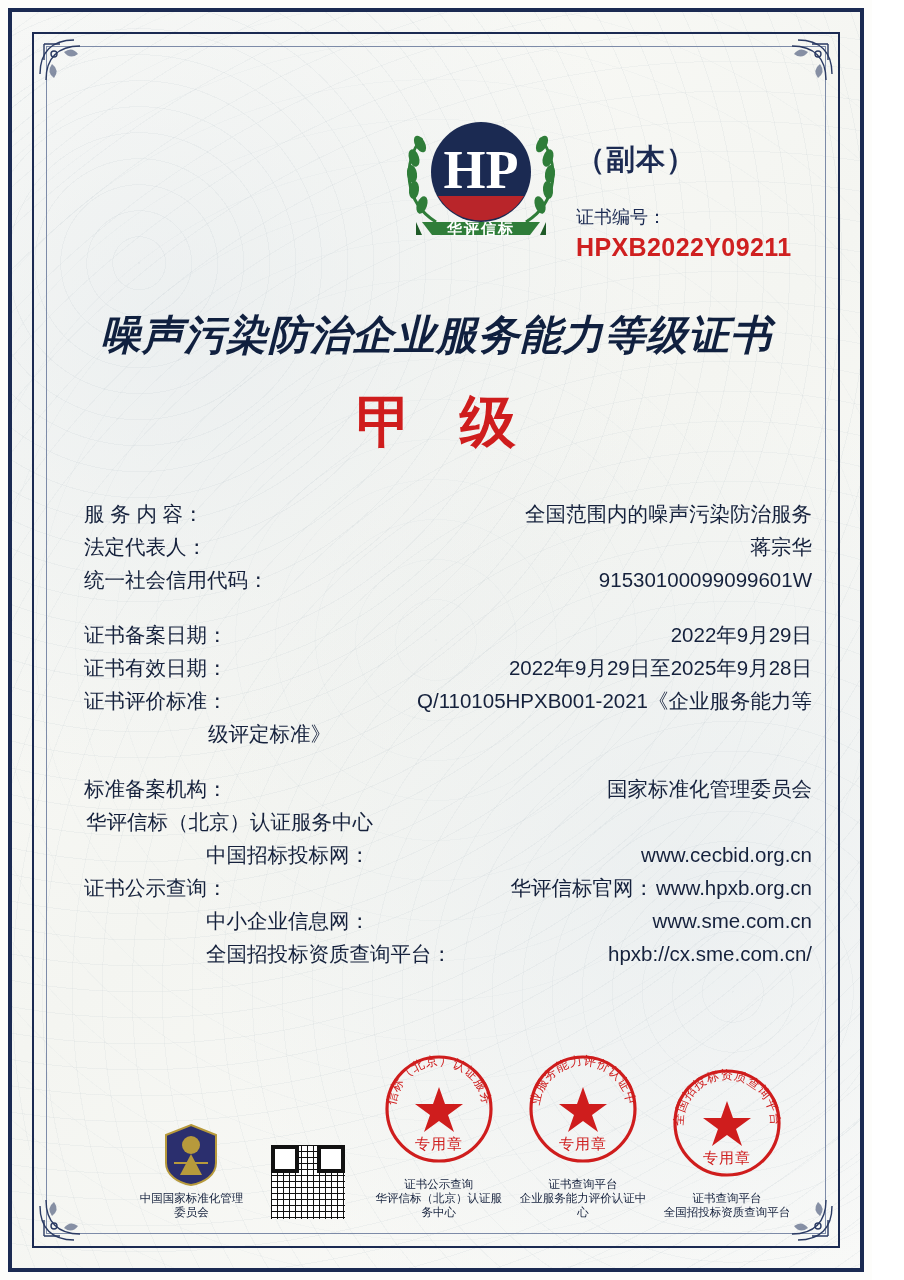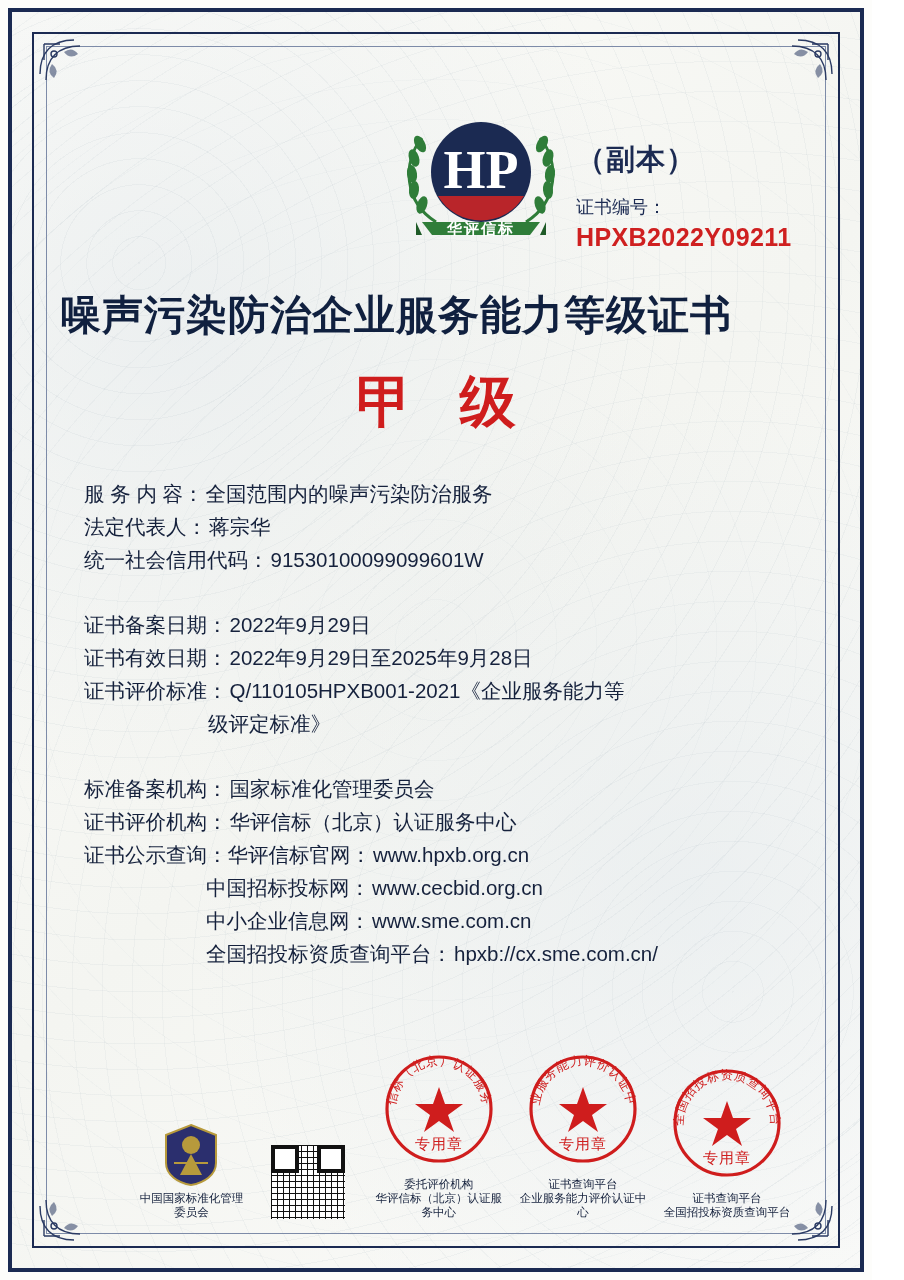--- a/index.html
+++ b/index.html
@@ -77,65 +77,67 @@
     position: absolute;
     right: 6px; top: 78px;
     text-align: left;
     width: 230px;
   }
   .copy-label {
     font-size: 29px;
     color: #1b2a52;
     letter-spacing: 1px;
     font-weight: 700;
-    margin-bottom: 15px;
+    margin-bottom: 25px;
   }
   .cert-no-label {
     font-size: 18px;
     color: #1b2a52;
     margin-bottom: 4px;
     font-family: Liberation Mono, monospace;
   }
   .cert-no-value {
     font-size: 25px;
     color: #cf2020;
     font-weight: 700;
     letter-spacing: 0.4px;
   }
 
   
   .main-title {
+    text-align: center;
     font-size: 41px;
     font-weight: 700;
     color: #10203f;
     letter-spacing: 1px;
-    margin-top: 36px;
+    margin-top: 56px;
+    font-style: italic;
   }
   .grade {
     text-align: center;
     font-size: 56px;
     font-weight: 700;
     color: #cf1d1d;
     letter-spacing: 16px;
     margin-top: 22px;
     text-indent: 16px;
   }
 
   
   .fields {
     margin-top: 36px;
     padding-left: 24px;
     color: #15213c;
     font-size: 20.5px;
     line-height: 33px;
   }
-  .field-row { display: flex; align-items: baseline; }
+  .field-row { display: flex; align-items: baseline; justify-content: space-between; }
   .f-label { white-space: nowrap; }
   .f-value { margin-left: 2px; }
-  .group { margin-top: 32px; }
+  .group { margin-top: 22px; }
   .indent-cont { padding-left: 122px; }
   .sub-row { display:flex; }
   .sub-key { white-space: nowrap; }
   .sub-val { margin-left: 2px; }
 
   
   .footer {
     position: absolute;
     left: 18px; right: 18px; bottom: 18px;
     height: 155px;
@@ -306,34 +308,33 @@
             <span class="f-value">级评定标准》</span>
           </div>
         </div>
 
         <div class="group">
           <div class="field-row">
             <span class="f-label">标准备案机构：</span>
             <span class="f-value">国家标准化管理委员会</span>
           </div>
           <div class="field-row">
-            <span class="f-label">证书评价机构：</span>
             <span class="f-value">华评信标（北京）认证服务中心</span>
           </div>
 
+          <div class="field-row indent-cont">
+            <span class="sub-key">中国招标投标网：</span>
+            <span class="sub-val">www.cecbid.org.cn</span>
+          </div>
           <div class="field-row">
             <span class="f-label">证书公示查询：</span>
             <span class="sub-row">
               <span class="sub-key">华评信标官网：</span>
               <span class="sub-val">www.hpxb.org.cn</span>
             </span>
-          </div>
-          <div class="field-row indent-cont">
-            <span class="sub-key">中国招标投标网：</span>
-            <span class="sub-val">www.cecbid.org.cn</span>
           </div>
           <div class="field-row indent-cont">
             <span class="sub-key">中小企业信息网：</span>
             <span class="sub-val">www.sme.com.cn</span>
           </div>
           <div class="field-row indent-cont">
             <span class="sub-key">全国招投标资质查询平台：</span>
             <span class="sub-val">hpxb://cx.sme.com.cn/</span>
           </div>
         </div>
@@ -369,21 +370,21 @@
                 <circle cx="64" cy="64" r="52" fill="none" stroke="#cf1d1d" stroke-width="3.2"></circle>
                 <text font-family="'Liberation Sans', sans-serif" font-size="12.5" fill="#cf1d1d" letter-spacing="0.6">
                   <textPath href="#arc1" startOffset="50%" text-anchor="middle">华评信标（北京）认证服务中心</textPath>
                 </text>
                 <polygon points="64,42 70,59 88,59 73,70 79,87 64,76 49,87 55,70 40,59 58,59" fill="#cf1d1d"></polygon>
                 <text x="64" y="104" text-anchor="middle" font-family="'Liberation Sans', sans-serif" font-size="15" fill="#cf1d1d" letter-spacing="1">专用章</text>
               </svg>
             </div>
             <div class="seal-caption">
               <div>
-                  <div>委托评价机构</div>
+                  <div>证书公示查询</div>
                   <div>华评信标（北京）认证服务中心</div>
                 </div>
             </div>
           </div>
 
           <div class="seal-item">
             <div class="round-seal">
               <svg width="128" height="128" viewBox="0 0 128 128">
                 <defs>
                   <path id="arc2" d="M 20,64 A 44,44 0 0 1 108,64"></path>

